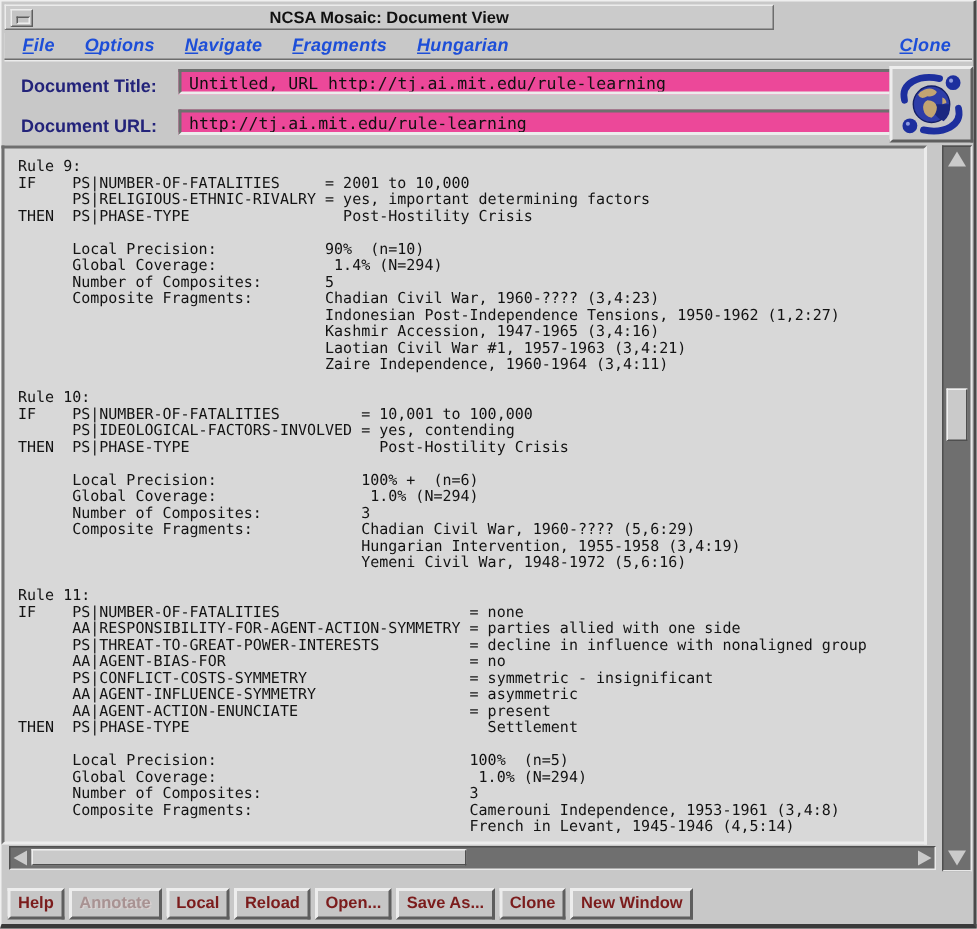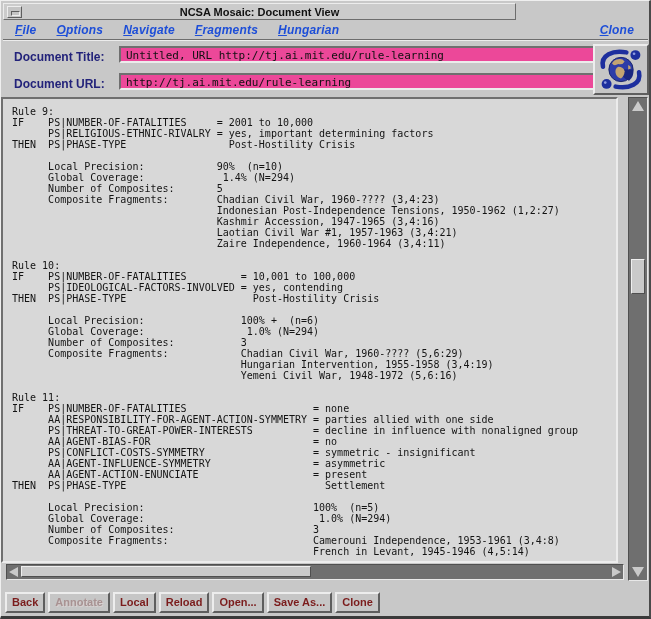--- a/index.html
+++ b/index.html
@@ -231,20 +231,21 @@
   <div class="arrow-down"></div>
 </div>
 
 <div class="hscroll">
   <div class="arrow-left"></div>
   <div class="hthumb"></div>
   <div class="arrow-right"></div>
 </div>
 
 <div class="toolbar">
-  <button class="tb-btn">Back</button>
+  <button class="tb-btn">Help</button>
   <button class="tb-btn disabled">Annotate</button>
   <button class="tb-btn">Local</button>
   <button class="tb-btn">Reload</button>
   <button class="tb-btn">Open...</button>
   <button class="tb-btn">Save As...</button>
   <button class="tb-btn">Clone</button>
+  <button class="tb-btn">New Window</button>
 </div>
 
 </body></html>

